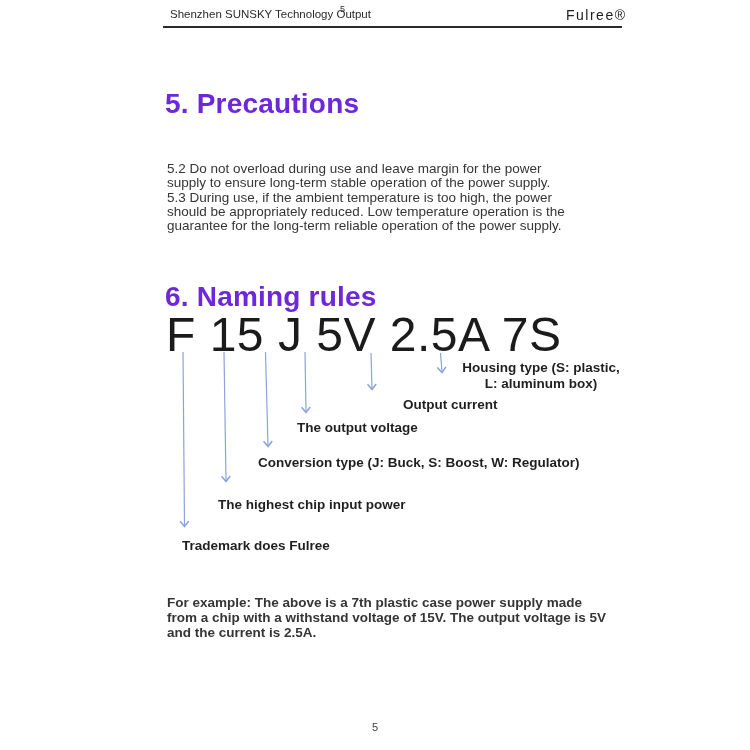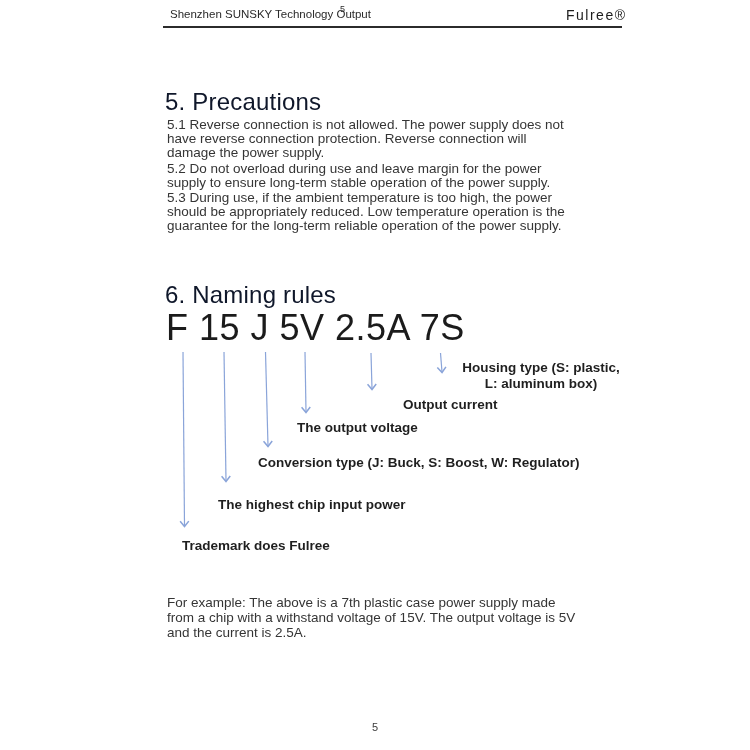--- a/index.html
+++ b/index.html
@@ -11,37 +11,37 @@
     color:#2e2e2e;
     overflow:hidden;
   }
   .abs{position:absolute;}
   
   .hdr-left{left:170px;top:8px;font-size:11.5px;color:#2a2a2a;}
   .hdr-sup{left:340px;top:4px;font-size:9px;color:#2a2a2a;}
   .hdr-right{left:566px;top:7px;font-size:14px;letter-spacing:1.5px;color:#1d1d1d;}
   .hdr-rule{left:163px;top:26px;width:459px;height:2px;background:#2b2b2b;}
   
-  .sec-h{font-size:24px;font-weight:normal;color:#0f172a;letter-spacing:.2px;}
+  .sec-h{font-size:28px;font-weight:bold;color:#6d28d9;letter-spacing:.2px;}
   .sec5{left:165px;top:88px;}
   .sec6{left:165px;top:261px;margin-top:20px;}
   
   .body-p{
     left:167px;width:440px;
     font-size:13.5px;line-height:14.2px;color:#353535;
     white-space:pre-line;
   }
   .p1{top:118px;}
   .p2{top:162px;}
   .p3{top:191px;}
-  .example{top:595px;line-height:15px;}
+  .example{top:595px;line-height:15px;font-weight:bold;}
   
   .code{
     left:166px;top:307px;
-    font-size:36px;color:#1b1b1b;
+    font-size:48px;color:#1b1b1b;
     letter-spacing:.5px;white-space:nowrap;
   }
   
   .lbl{
     font-size:13.5px;font-weight:bold;color:#1f1f1f;white-space:nowrap;
   }
   .lbl-trademark{left:182px;top:538px;}
   .lbl-input{left:218px;top:497px;}
   .lbl-conv{left:258px;top:455px;}
   .lbl-volt{left:297px;top:420px;}
@@ -58,23 +58,20 @@
 <body>
 
 <div class="page">
 
   <span class="abs hdr-left">Shenzhen SUNSKY Technology Output</span>
   <span class="abs hdr-sup">5</span>
   <span class="abs hdr-right">Fulree®</span>
   <div class="abs hdr-rule"></div>
 
   <div class="abs sec-h sec5">5. Precautions</div>
-  <div class="abs body-p p1">5.1 Reverse connection is not allowed. The power supply does not
-have reverse connection protection. Reverse connection will
-damage the power supply.</div>
   <div class="abs body-p p2">5.2 Do not overload during use and leave margin for the power
 supply to ensure long-term stable operation of the power supply.</div>
   <div class="abs body-p p3">5.3 During use, if the ambient temperature is too high, the power
 should be appropriately reduced. Low temperature operation is the
 guarantee for the long-term reliable operation of the power supply.</div>
 
   <div class="abs sec-h sec6">6. Naming rules</div>
   <div class="abs code">F 15 J 5V 2.5A 7S</div>
 
   <svg class="abs arrows" width="750" height="750">

